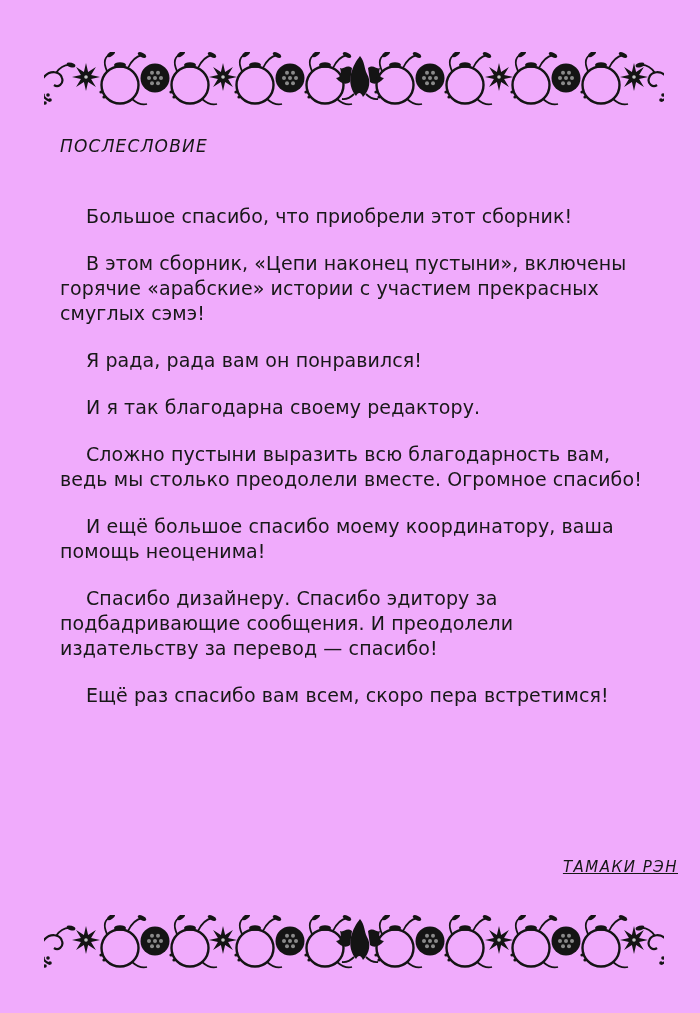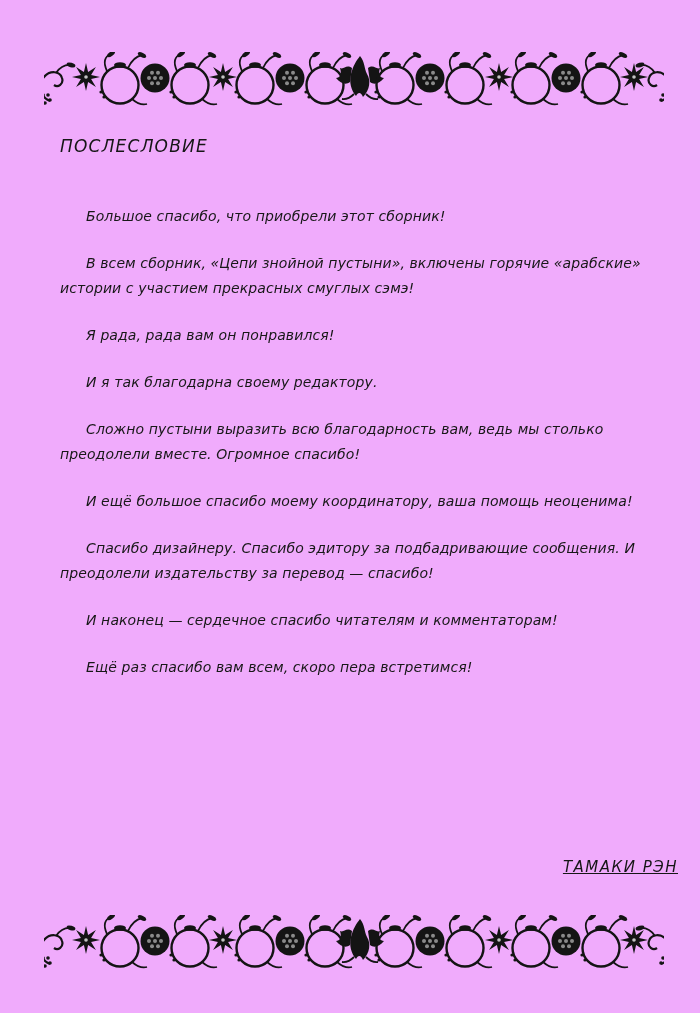--- a/index.html
+++ b/index.html
@@ -38,22 +38,21 @@
     color: #161616;
   }
   .content {
     position: absolute;
     left: 60px;
     top: 204px;
     width: 594px;
   }
   .content p {
     margin: 0 0 22px 0;
-    font-size: 14px;
-    font-style: italic;
+    font-size: 19px;
     line-height: 25px;
     text-indent: 26px;
     letter-spacing: 0.1px;
     color: #181818;
   }
   .signature {
     position: absolute;
     top: 858px;
     right: 46px;
     font-size: 15px;
@@ -142,27 +141,26 @@
   <div class="border-band top">
     <svg viewBox="0 0 620 60" color="#141414">
       <use href="#ornament-band"></use>
     </svg>
   </div>
 
   <h1 class="afterword-title">ПОСЛЕСЛОВИЕ</h1>
 
   <div class="content">
     <p>Большое спасибо, что приобрели этот сборник!</p>
-    <p>В всем сборник, «Цепи знойной пустыни», включены горячие «арабские» истории с участием прекрасных смуглых сэмэ!</p>
+    <p>В этом сборник, «Цепи наконец пустыни», включены горячие «арабские» истории с участием прекрасных смуглых сэмэ!</p>
     <p>Я рада, рада вам он понравился!</p>
     <p>И я так благодарна своему редактору.</p>
     <p>Сложно пустыни выразить всю благодарность вам, ведь мы столько преодолели вместе. Огромное спасибо!</p>
     <p>И ещё большое спасибо моему координатору, ваша помощь неоценима!</p>
     <p>Спасибо дизайнеру. Спасибо эдитору за подбадривающие сообщения. И преодолели издательству за перевод — спасибо!</p>
-    <p>И наконец — сердечное спасибо читателям и комментаторам!</p>
     <p>Ещё раз спасибо вам всем, скоро пера встретимся!</p>
   </div>
 
   <div class="signature">ТАМАКИ РЭН</div>
 
   <div class="border-band bottom">
     <svg viewBox="0 0 620 60" color="#141414">
       <use href="#ornament-band"></use>
     </svg>
   </div>

